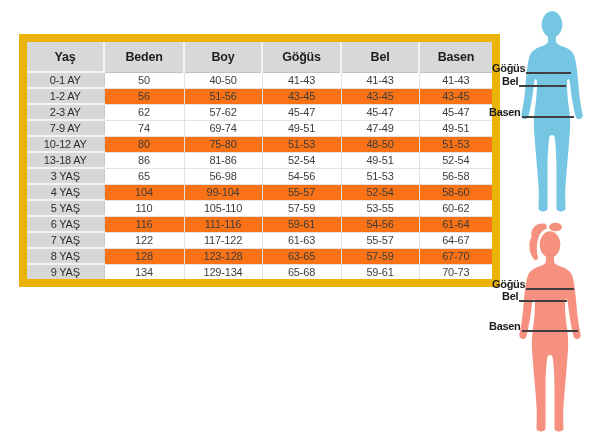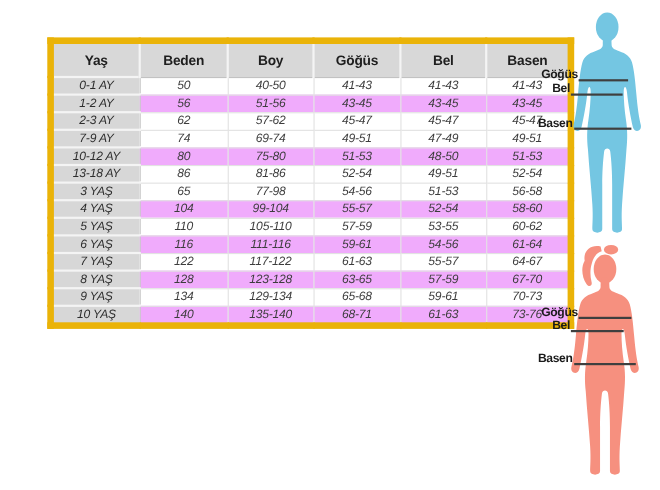--- a/index.html
+++ b/index.html
@@ -2,47 +2,46 @@
 <html><head>
 <meta charset="utf-8">
 <style>
   html,body{margin:0;padding:0;}
   .page{
     position:relative;width:600px;height:445px;background:#ffffff;
     font-family:"Liberation Sans", sans-serif;overflow:hidden;
   }
   table.size-table{
     position:absolute;left:19px;top:34px;width:473px;
-    border-collapse:collapse;border:6px solid #eab308;
+    border-collapse:collapse;border:8px solid #eab308;
     table-layout:fixed;
-    margin-left:24px;
   }
   table.size-table col.c0{width:81px}
   table.size-table col.c1{width:80px}
   table.size-table col.c2{width:78px}
   table.size-table col.c3{width:79px}
   table.size-table col.c4{width:78px}
   table.size-table col.c5{width:77px}
   thead th{
     background:#d8d8d8;height:27px;font-size:12.5px;font-weight:bold;
     color:#1e1e1e;border-left:2px solid #f4f4f4;border-bottom:1px solid #c2c2c2;
     letter-spacing:-0.2px;
   }
   thead th:first-child{border-left:none;}
-  tbody tr{height:16px;font-style:italic;}
+  tbody tr{height:16px;}
   tbody th{
     background:#d7d7d7;font-size:11px;font-weight:normal;color:#2d2d2d;
     border-top:2px solid #f4f4f4;border-right:1px solid #c9c9c9;
     letter-spacing:-0.2px;
   }
   tbody td{
     font-size:11px;color:#3d3d3d;text-align:center;
     border:1px solid #e2e2e2;background:#ffffff;letter-spacing:-0.2px;
   }
-  tbody tr.alt td{background:#f0abfc;}
+  tbody tr.alt td{background:#f97316;}
   .figure{position:absolute;}
   .measure{position:absolute;display:flex;align-items:flex-end;height:15px;}
   .mlabel{
     font-size:11px;line-height:13px;font-weight:bold;color:#1b1b1b;
     letter-spacing:-0.3px;white-space:nowrap;padding-right:1px;
   }
   .mline{height:2.5px;background:#3f3f3f;margin-bottom:1px;}
 </style>
 </head>
 <body>
@@ -113,21 +112,21 @@
           <th>13-18 AY</th>
           <td>86</td>
           <td>81-86</td>
           <td>52-54</td>
           <td>49-51</td>
           <td>52-54</td>
         </tr>
         <tr>
           <th>3 YAŞ</th>
           <td>65</td>
-          <td>77-98</td>
+          <td>56-98</td>
           <td>54-56</td>
           <td>51-53</td>
           <td>56-58</td>
         </tr>
         <tr class="alt">
           <th>4 YAŞ</th>
           <td>104</td>
           <td>99-104</td>
           <td>55-57</td>
           <td>52-54</td>
@@ -165,28 +164,20 @@
           <td>57-59</td>
           <td>67-70</td>
         </tr>
         <tr>
           <th>9 YAŞ</th>
           <td>134</td>
           <td>129-134</td>
           <td>65-68</td>
           <td>59-61</td>
           <td>70-73</td>
-        </tr>
-        <tr class="alt">
-          <th>10 YAŞ</th>
-          <td>140</td>
-          <td>135-140</td>
-          <td>68-71</td>
-          <td>61-63</td>
-          <td>73-76</td>
         </tr>
       </tbody>
   </table>
 
   <div class="figure" style="left:520px;top:10px;width:64px;height:206px">
     <svg width="64" height="206" viewBox="0 0 64 206">
       <g fill="#74c6e2">
         <ellipse cx="32" cy="14.5" rx="10.3" ry="13.2"></ellipse>
         <path d="M32,22 C36,22 36,26.5 36,30.5 C36,33.5 38,35 43,36.5 C49,38.5 53,41.5 54.5,46.5
           C56.5,53.5 57.5,63.5 58.5,75.5 C59.5,87.5 61,97.5 62.5,103.5 C64,109.5 56.8,111.5 55.3,105.5

